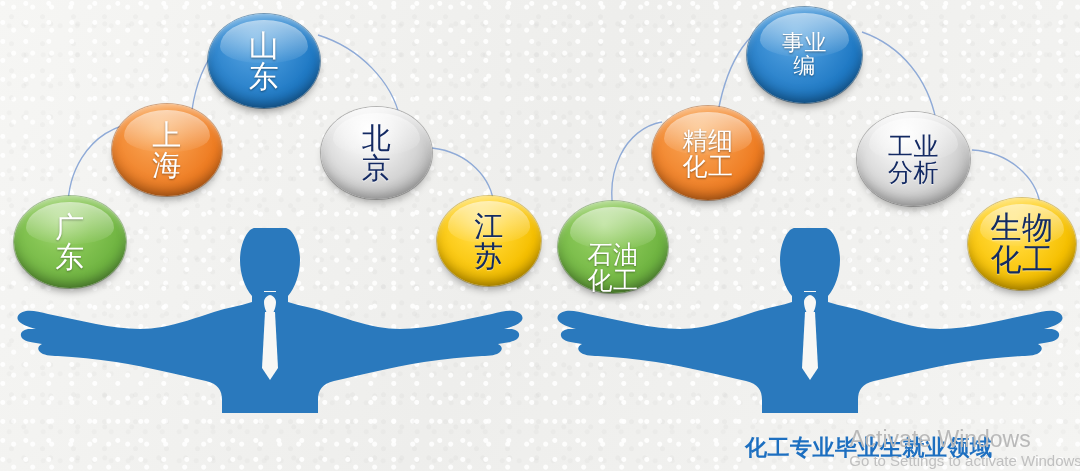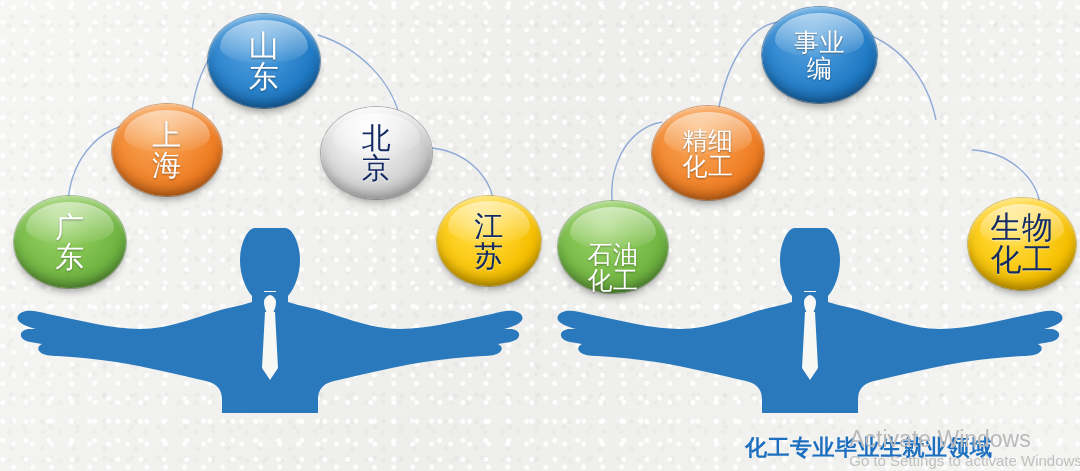--- a/index.html
+++ b/index.html
@@ -303,27 +303,33 @@
       </span>
     </div>
 
     <div class="bubble b-orange" style="left:112px; top:106px; width:112px; height:94px; font-size:25px;">
       <span class="glyphs">
         <span class="ln">精细</span>
         <span class="ln">化工</span>
       </span>
     </div>
 
-    <div class="bubble b-blue" style="left:222px; top:7px; width:115px; height:96px; font-size:25px;">
+    <div class="bubble b-blue" style="left:207px; top:7px; width:115px; height:96px; font-size:22px;">
       <span class="glyphs">
         <span class="ln">事业</span>
         <span class="ln">编</span>
       </span>
     </div>
 
+    <div class="bubble b-silver" style="left:317px; top:112px; width:113px; height:94px; font-size:25px;">
+      <span class="glyphs">
+        <span class="ln">工业</span>
+        <span class="ln">分析</span>
+      </span>
+    </div>
 
     <div class="bubble b-yellow" style="left:428px; top:198px; width:108px; height:92px; font-size:31px;">
       <span class="glyphs">
         <span class="ln">生物</span>
         <span class="ln">化工</span>
       </span>
     </div>
 
     <div class="caption caption-right">化工专业毕业生就业领域</div>
   </div>

